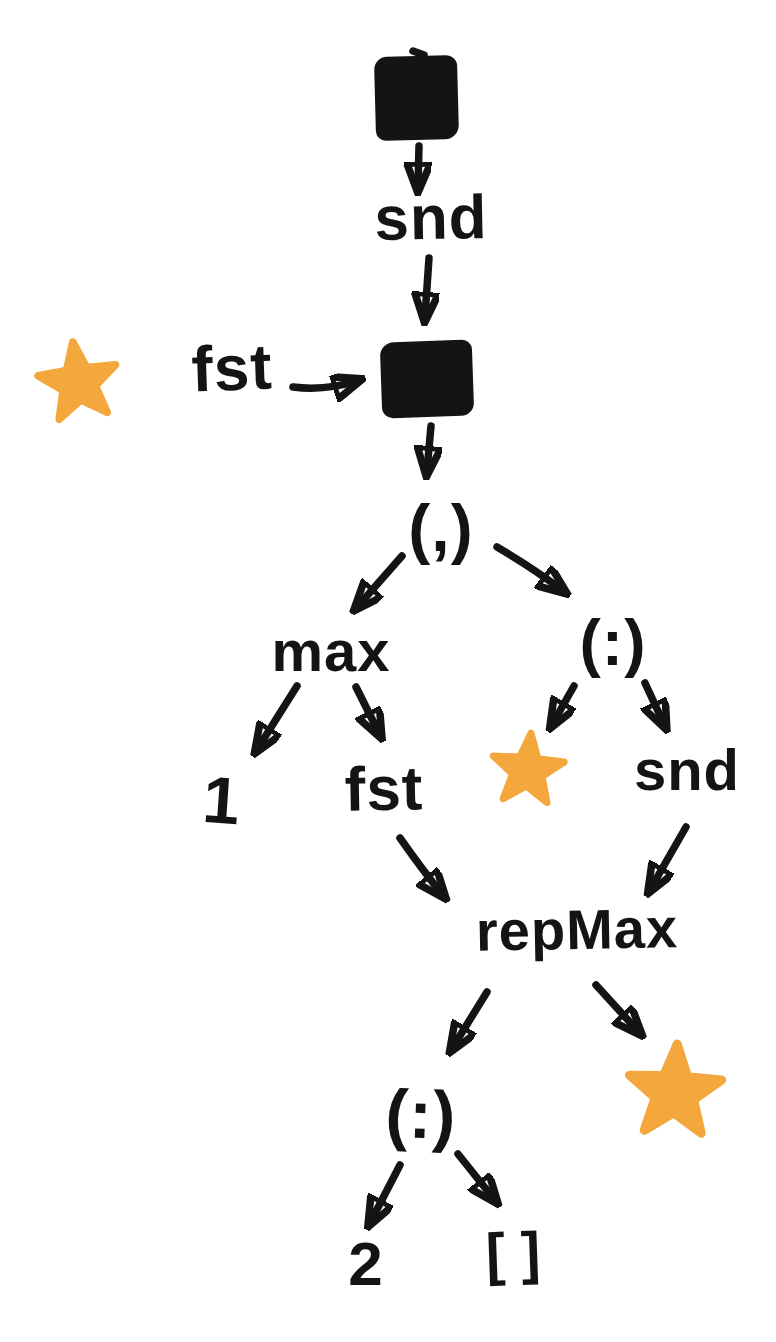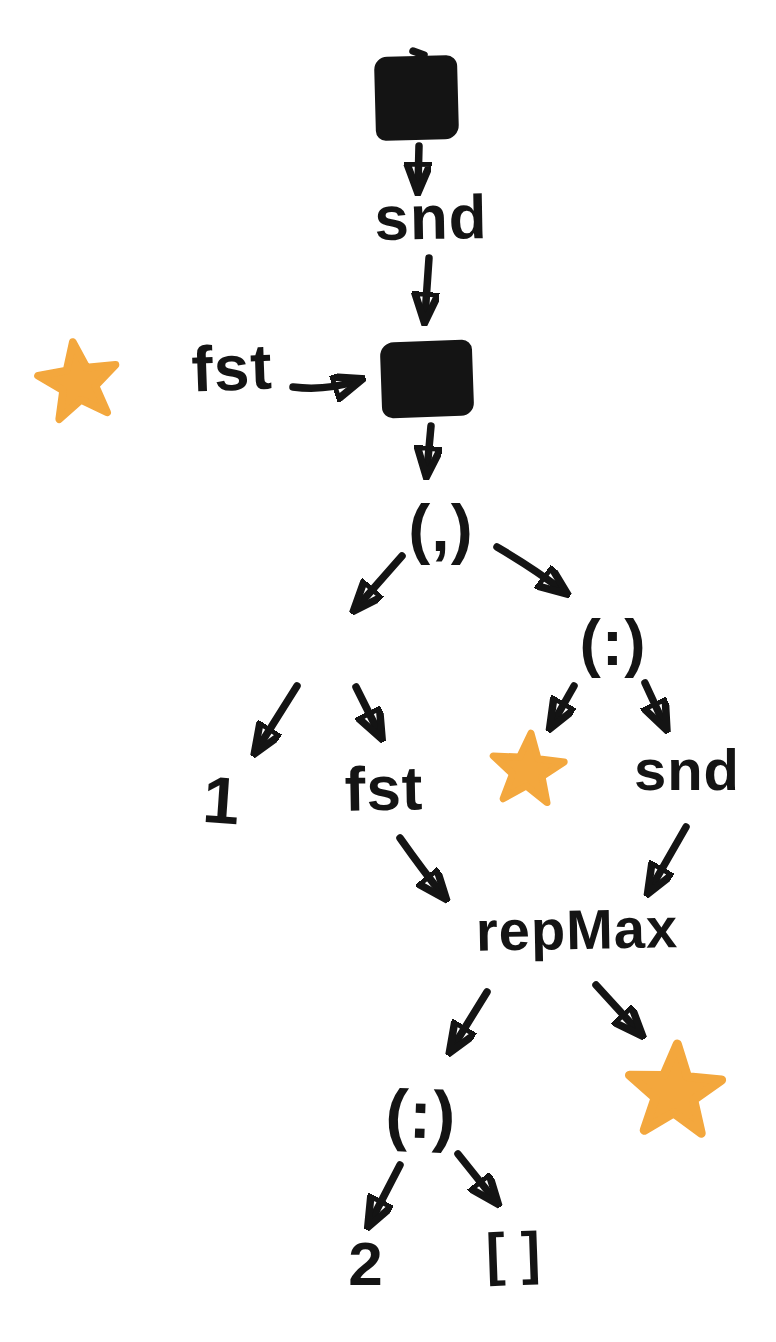--- a/index.html
+++ b/index.html
@@ -58,20 +58,21 @@
   <svg class="star" style="left:489px;top:731px;width:78px;height:72px;transform:rotate(5deg);" viewBox="0 0 100 91">
     <polygon points="50,2 61.8,33.8 95.6,35.2 69,56.2 78.2,88.8 50,70 21.8,88.8 31,56.2 4.4,35.2 38.2,33.8"></polygon>
   </svg>
   <svg class="star" style="left:623px;top:1042px;width:104px;height:92px;transform:rotate(3deg);" viewBox="0 0 100 91">
     <polygon points="50,2 61.8,33.8 95.6,35.2 69,56.2 78.2,88.8 50,70 21.8,88.8 31,56.2 4.4,35.2 38.2,33.8"></polygon>
   </svg>
 
   <div class="txt" style="left:431px;top:218px;font-size:62px;transform:translate(-50%,-50%) rotate(-1deg);">snd</div>
   <div class="txt" style="left:232px;top:368px;font-size:64px;transform:translate(-50%,-50%) rotate(-2deg);">fst</div>
   <div class="txt" style="left:441px;top:528px;font-size:66px;">(,)</div>
+  <div class="txt" style="left:331px;top:651px;font-size:58px;">max</div>
   <div class="txt" style="left:613px;top:643px;font-size:64px;">(:)</div>
   <div class="txt" style="left:222px;top:800px;font-size:66px;transform:translate(-50%,-50%) rotate(4deg);">1</div>
   <div class="txt" style="left:384px;top:789px;font-size:62px;transform:translate(-50%,-50%) rotate(-1deg);">fst</div>
   <div class="txt" style="left:687px;top:770px;font-size:58px;">snd</div>
   <div class="txt" style="left:577px;top:930px;font-size:56px;transform:translate(-50%,-50%) rotate(-1deg);">repMax</div>
   <div class="txt" style="left:421px;top:1114px;font-size:68px;transform:translate(-50%,-50%) rotate(2deg);">(:)</div>
   <div class="txt" style="left:366px;top:1264px;font-size:62px;">2</div>
   <div class="txt" style="left:521px;top:1253px;font-size:58px;letter-spacing:16px;transform:translate(-50%,-50%) rotate(-2deg);">[]</div>
 
 </div>

